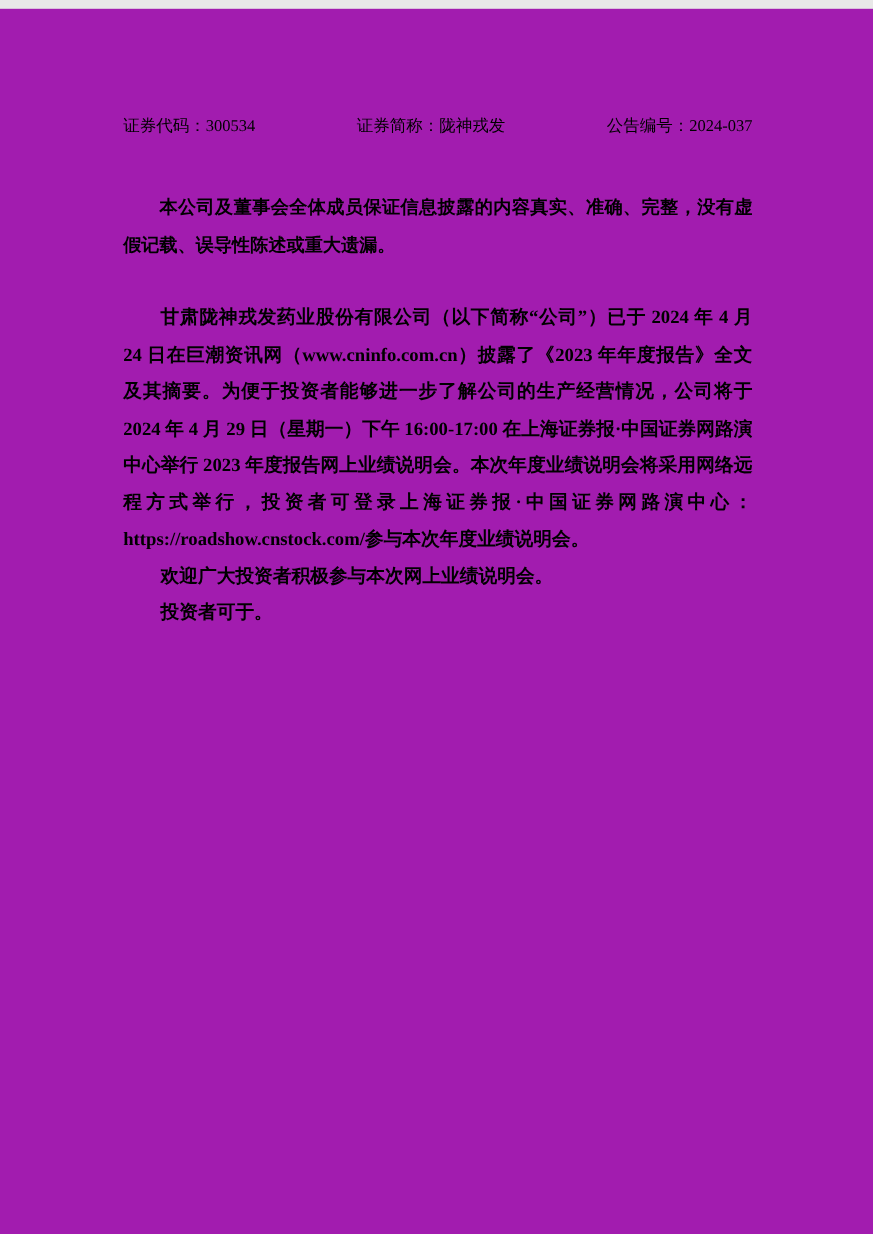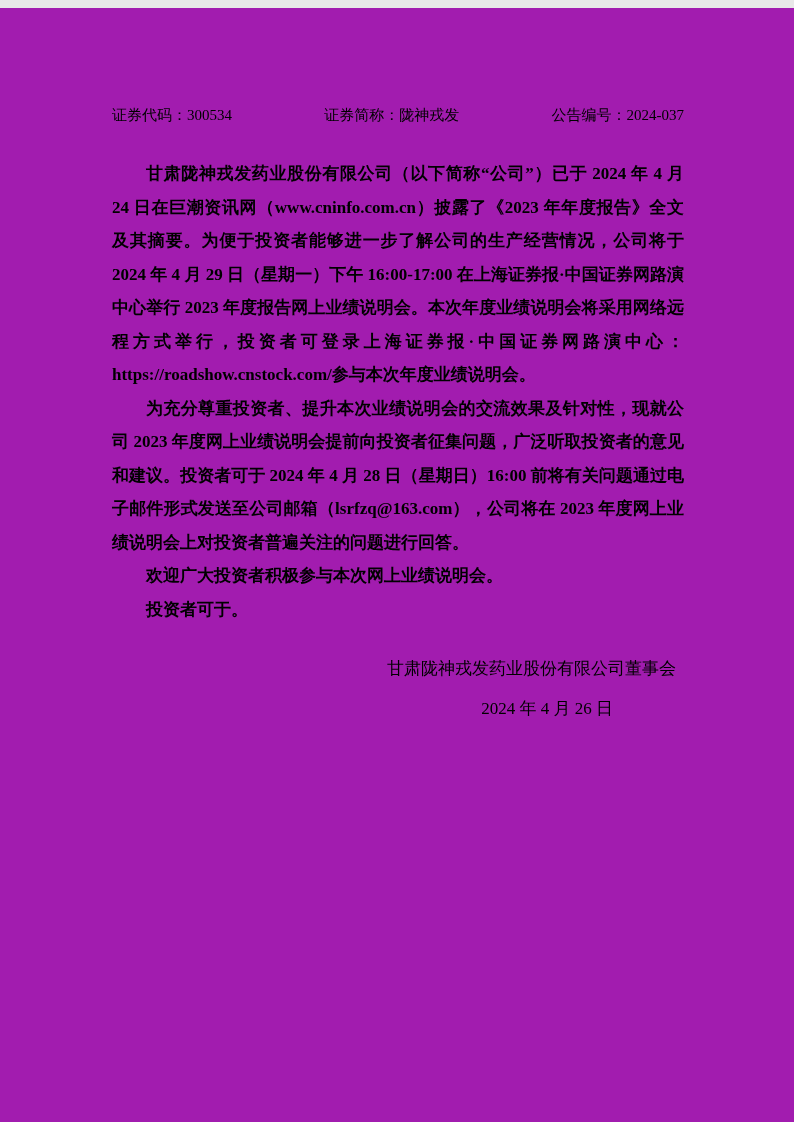--- a/index.html
+++ b/index.html
@@ -66,24 +66,20 @@
 
 <div class="page">
 
   <div class="header-row">
     <span>证券代码：300534</span>
     <span>证券简称：陇神戎发</span>
     <span>公告编号：2024-037</span>
   </div>
 
 
+  <p class="disclaimer">本公司及董事会全体成员保证信息披露的内容真实、准确、完整，没有虚假记载、误导性陈述或重大遗漏。</p>
 
   <p class="body-para first-body">甘肃陇神戎发药业股份有限公司（以下简称“公司”）已于 2024 年 4 月 24 日在巨潮资讯网（www.cninfo.com.cn）披露了《2023 年年度报告》全文及其摘要。为便于投资者能够进一步了解公司的生产经营情况，公司将于 2024 年 4 月 29 日（星期一）下午 16:00-17:00 在上海证券报·中国证券网路演中心举行 2023 年度报告网上业绩说明会。本次年度业绩说明会将采用网络远程方式举行，投资者可登录上海证券报·中国证券网路演中心：https://roadshow.cnstock.com/参与本次年度业绩说明会。</p>
-  <p class="body-para">为充分尊重投资者、提升本次业绩说明会的交流效果及针对性，现就公司 2023 年度网上业绩说明会提前向投资者征集问题，广泛听取投资者的意见和建议。投资者可于 2024 年 4 月 28 日（星期日）16:00 前将有关问题通过电子邮件形式发送至公司邮箱（lsrfzq@163.com），公司将在 2023 年度网上业绩说明会上对投资者普遍关注的问题进行回答。</p>
   <p class="body-para">欢迎广大投资者积极参与本次网上业绩说明会。</p>
   <p class="body-para">投资者可于。</p>
 
-  <div class="signature-block">
-    <p class="signature-company">甘肃陇神戎发药业股份有限公司董事会</p>
-    <p class="signature-date">2024 年 4 月 26 日</p>
-  </div>
 
 </div>
 
 </body></html>

